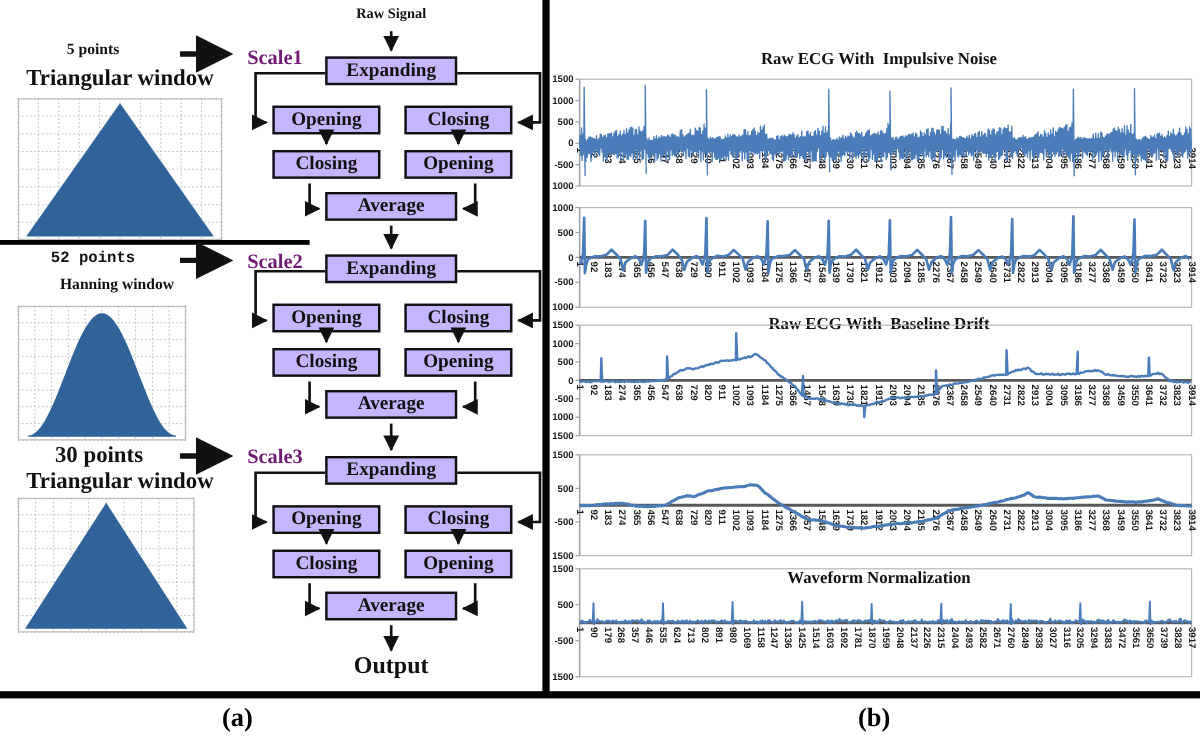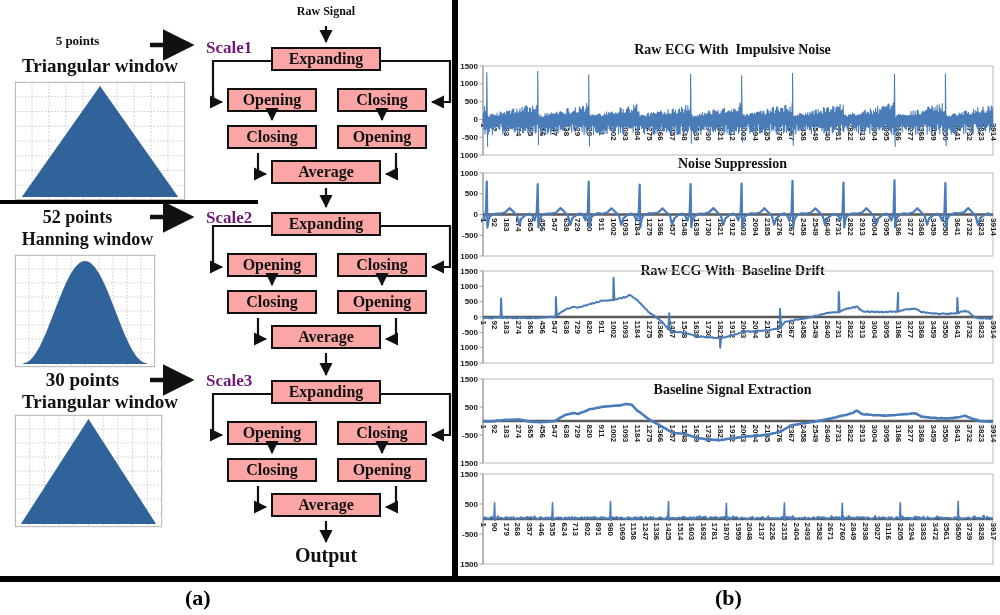--- a/index.html
+++ b/index.html
@@ -1,19 +1,19 @@
 <!DOCTYPE html>
 <html><head>
 <meta charset="utf-8">
 <style>
   html,body{margin:0;padding:0;background:#fff;}
   #fig{position:relative;width:1000px;height:615px;background:#fff;overflow:hidden;
        font-family:"Liberation Serif",serif;}
   .lbl{position:absolute;font-weight:bold;color:#111;text-align:center;white-space:pre;}
-  .fbox{position:absolute;height:24px;border:2px solid #111;background:#fca5a5;box-sizing:border-box;
+  .fbox{position:absolute;height:24px;border:2px solid #111;background:#c4b5fd;box-sizing:border-box;
         display:flex;align-items:center;justify-content:center;
         font:bold 16px "Liberation Serif",serif;color:#111;}
   .scale-lbl{position:absolute;font:bold 17px "Liberation Serif",serif;color:#701a75;}
   .divider{position:absolute;background:#000;}
   .ctitle{position:absolute;left:20px;width:515px;text-align:center;
           font:bold 14px "Liberation Serif",serif;color:#111;white-space:pre;}
   .panel-label{position:absolute;font:bold 22px "Liberation Serif",serif;color:#000;}
   svg{position:absolute;overflow:visible;}
 </style>
 </head>
@@ -46,22 +46,22 @@
         <line x1="0" y1="73.75" x2="170" y2="73.75" stroke="#bdbdbd" stroke-width="0.8" stroke-dasharray="1.5 1.8"></line>
         <line x1="0" y1="88.5" x2="170" y2="88.5" stroke="#bdbdbd" stroke-width="0.8" stroke-dasharray="1.5 1.8"></line>
         <line x1="0" y1="103.25" x2="170" y2="103.25" stroke="#bdbdbd" stroke-width="0.8" stroke-dasharray="1.5 1.8"></line>
         <line x1="0" y1="118" x2="170" y2="118" stroke="#bdbdbd" stroke-width="0.8" stroke-dasharray="1.5 1.8"></line>
         <rect x="0.5" y="0.5" width="169" height="117" fill="none" stroke="#bdbdbd" stroke-width="1"></rect>
         <polygon points="6.8,115 85,4 163.2,115 159.79999999999998,115 10.2,115" fill="#31639b"></polygon>
       </svg>
 
     <div class="divider" style="left:0;top:200px;width:258px;height:4px;"></div>
 
-    <div class="lbl" style="left:5px;top:207px;width:145px;font-size:18px;">52 points</div>
-    <div class="lbl" style="left:0;top:229px;width:175px;font-size:18px;">Hanning window</div>
+    <div class="lbl" style="left:5px;top:207px;width:145px;font-size:13px;font-family:Liberation Mono, monospace;">52 points</div>
+    <div class="lbl" style="left:0;top:229px;width:175px;font-size:13px;padding-left:10px;">Hanning window</div>
     <svg id="win1" style="left:15px;top:255px;" width="140" height="112">
         <line x1="0" y1="0" x2="0" y2="112" stroke="#bdbdbd" stroke-width="0.8" stroke-dasharray="1.5 1.8"></line>
         <line x1="14" y1="0" x2="14" y2="112" stroke="#bdbdbd" stroke-width="0.8" stroke-dasharray="1.5 1.8"></line>
         <line x1="28" y1="0" x2="28" y2="112" stroke="#bdbdbd" stroke-width="0.8" stroke-dasharray="1.5 1.8"></line>
         <line x1="42" y1="0" x2="42" y2="112" stroke="#bdbdbd" stroke-width="0.8" stroke-dasharray="1.5 1.8"></line>
         <line x1="56" y1="0" x2="56" y2="112" stroke="#bdbdbd" stroke-width="0.8" stroke-dasharray="1.5 1.8"></line>
         <line x1="70" y1="0" x2="70" y2="112" stroke="#bdbdbd" stroke-width="0.8" stroke-dasharray="1.5 1.8"></line>
         <line x1="84" y1="0" x2="84" y2="112" stroke="#bdbdbd" stroke-width="0.8" stroke-dasharray="1.5 1.8"></line>
         <line x1="98" y1="0" x2="98" y2="112" stroke="#bdbdbd" stroke-width="0.8" stroke-dasharray="1.5 1.8"></line>
         <line x1="112" y1="0" x2="112" y2="112" stroke="#bdbdbd" stroke-width="0.8" stroke-dasharray="1.5 1.8"></line>
@@ -166,23 +166,22 @@
         <path d="M326,353 V375" fill="none" stroke="#111" stroke-width="2.2" marker-end="url(#ah)"></path>
         <path d="M326,521 V542" fill="none" stroke="#111" stroke-width="2.2" marker-end="url(#ah)"></path>
         <path d="M150,45 H190" fill="none" stroke="#111" stroke-width="4.5" marker-end="url(#ah2)"></path>
         <path d="M150,217 H190" fill="none" stroke="#111" stroke-width="4.5" marker-end="url(#ah2)"></path>
         <path d="M150,380 H190" fill="none" stroke="#111" stroke-width="4.5" marker-end="url(#ah2)"></path>
       </svg>
   </div>
 
   <div style="position:absolute;left:455px;top:16px;width:545px;height:548px;">
     <div class="ctitle" style="top:26px;">Raw ECG With  Impulsive Noise</div>
-    <div class="ctitle" style="top:140px;">Noise Suppression</div>
     <div class="ctitle" style="top:247px;">Raw ECG With  Baseline Drift</div>
-    <div class="ctitle" style="top:366px;">Baseline Signal Extraction</div>
+    <div class="ctitle" style="top:459px;">Waveform Normalization</div>
     <svg id="charts-svg" style="left:0;top:0;" width="545" height="615">
         <rect x="28" y="50" width="510" height="89" fill="none" stroke="#b5b8bc" stroke-width="1"></rect>
         <line x1="28" y1="50" x2="28" y2="139" stroke="#9aa0a6" stroke-width="1.2"></line>
         <line x1="24.5" y1="50" x2="28" y2="50" stroke="#9aa0a6" stroke-width="1"></line>
         <text x="23" y="52.6" text-anchor="end" font-family="Liberation Sans,sans-serif" font-size="8" font-weight="bold" fill="#1a1a1a">1500</text>
         <line x1="24.5" y1="67.8" x2="28" y2="67.8" stroke="#9aa0a6" stroke-width="1"></line>
         <text x="23" y="70.4" text-anchor="end" font-family="Liberation Sans,sans-serif" font-size="8" font-weight="bold" fill="#1a1a1a">1000</text>
         <line x1="24.5" y1="85.6" x2="28" y2="85.6" stroke="#9aa0a6" stroke-width="1"></line>
         <text x="23" y="88.2" text-anchor="end" font-family="Liberation Sans,sans-serif" font-size="8" font-weight="bold" fill="#1a1a1a">500</text>
         <line x1="24.5" y1="103.4" x2="28" y2="103.4" stroke="#9aa0a6" stroke-width="1"></line>

